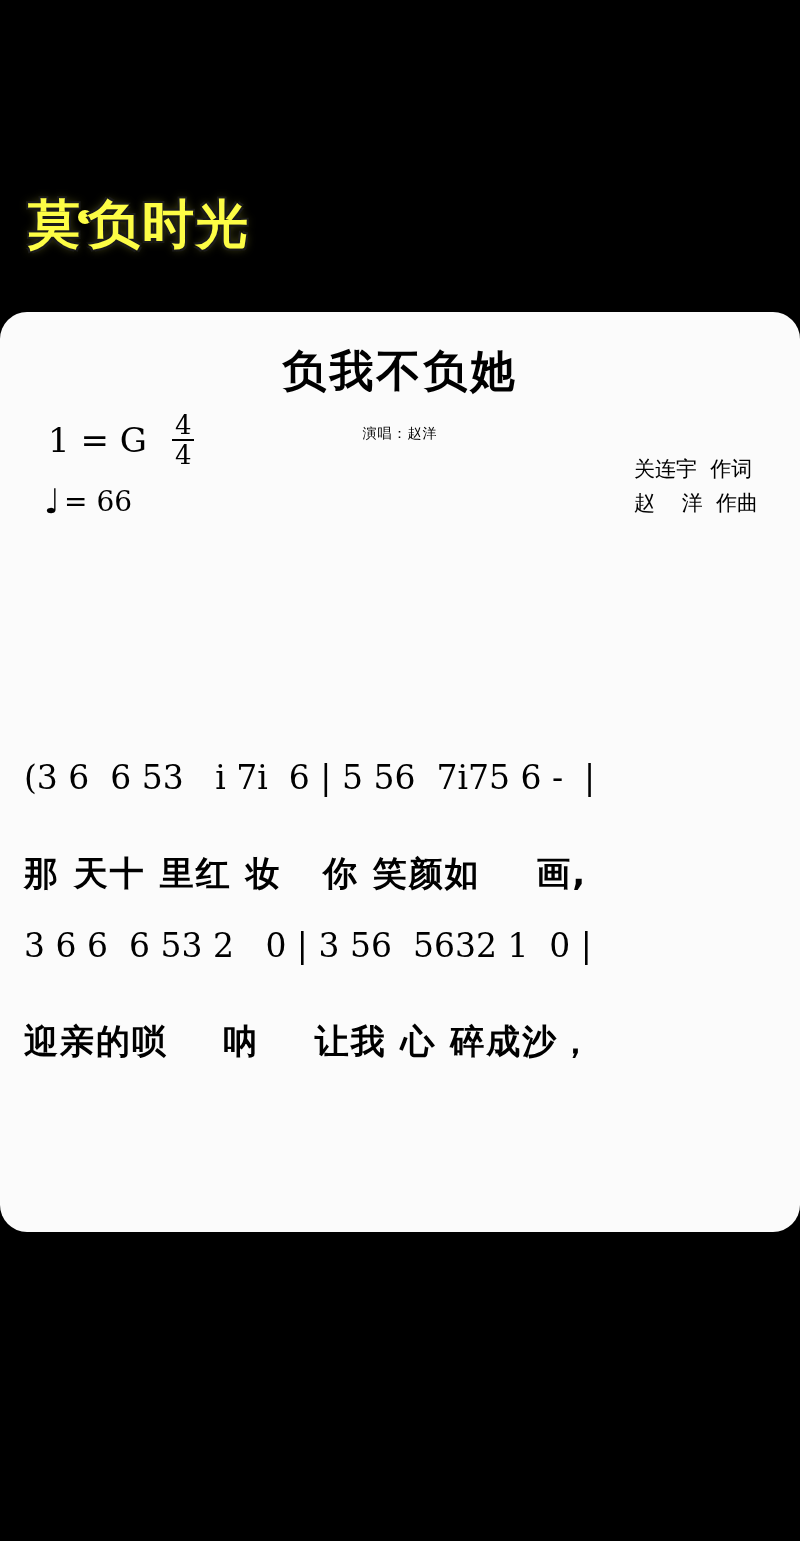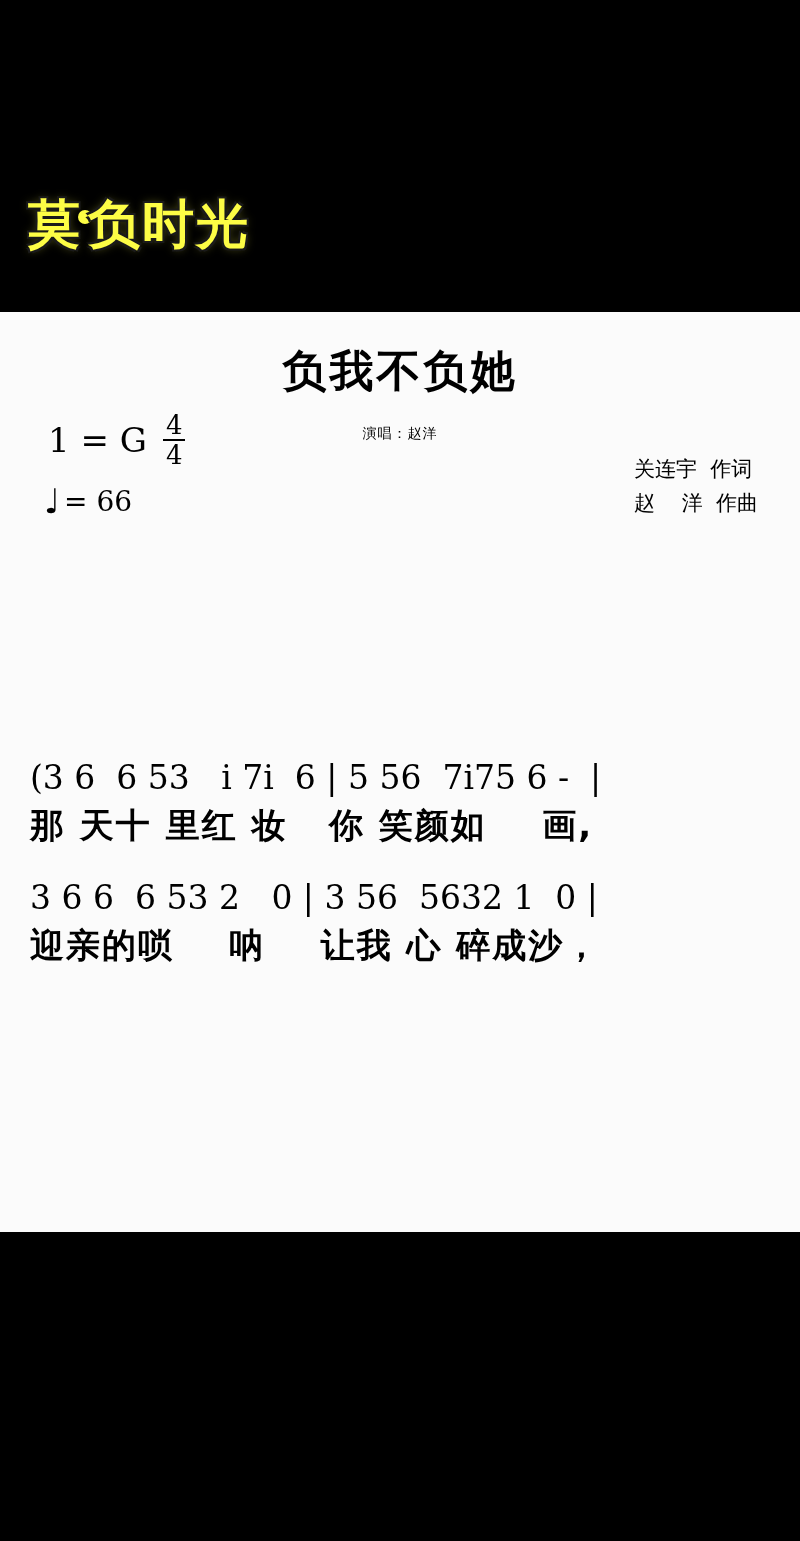--- a/index.html
+++ b/index.html
@@ -47,20 +47,21 @@
   }
 
   
   .sheet {
     position: absolute;
     left: 0; top: 312px;
     width: 800px; height: 920px;
     background: #fbfbfb;
     color: #000;
     overflow: hidden;
+    border-radius: 27px;
   }
 
   .song-title {
     text-align: center;
     font-size: 44px;
     font-weight: bold;
     letter-spacing: 3px;
     margin-top: 30px;
     font-family: "DejaVu Sans", sans-serif;
   }
@@ -89,21 +90,21 @@
   }
   .byline div { white-space: pre; }
 
   .keysig {
     position: absolute;
     left: 48px; top: 100px;
     font-size: 34px;
     font-family: "DejaVu Serif", serif;
     display: flex;
     align-items: center;
-    gap: 6px;
+    gap: 15px;
   }
   .frac {
     display: inline-flex;
     flex-direction: column;
     align-items: center;
     font-size: 26px;
     line-height: 1;
     margin-left: 10px;
   }
   .frac .num { border-bottom: 2px solid #000; padding: 0 3px 1px; }
@@ -117,38 +118,39 @@
     display: flex;
     align-items: center;
     gap: 4px;
   }
   .tempo .note { font-size: 34px; line-height: 1; }
 
   
   .staff {
     position: relative;
     margin-top: 240px;
-    padding: 0 30px;
+    padding: 0 24px;
   }
   .line {
     display: flex;
     align-items: flex-end;
     font-family: "DejaVu Serif", serif;
     font-size: 33px;
     white-space: pre;
     height: 62px;
     letter-spacing: 0px;
   }
   .line.lyric {
     font-family: "DejaVu Sans", sans-serif;
     font-size: 34px;
     font-weight: bold;
     height: 58px;
     letter-spacing: 2px;
     align-items: center;
+    margin-top: 48px;
   }
 
   
   .bottom-band {
     position: absolute;
     left: 0; top: 1232px;
     width: 800px; height: 309px;
     background: #000;
   }
   .peek {

